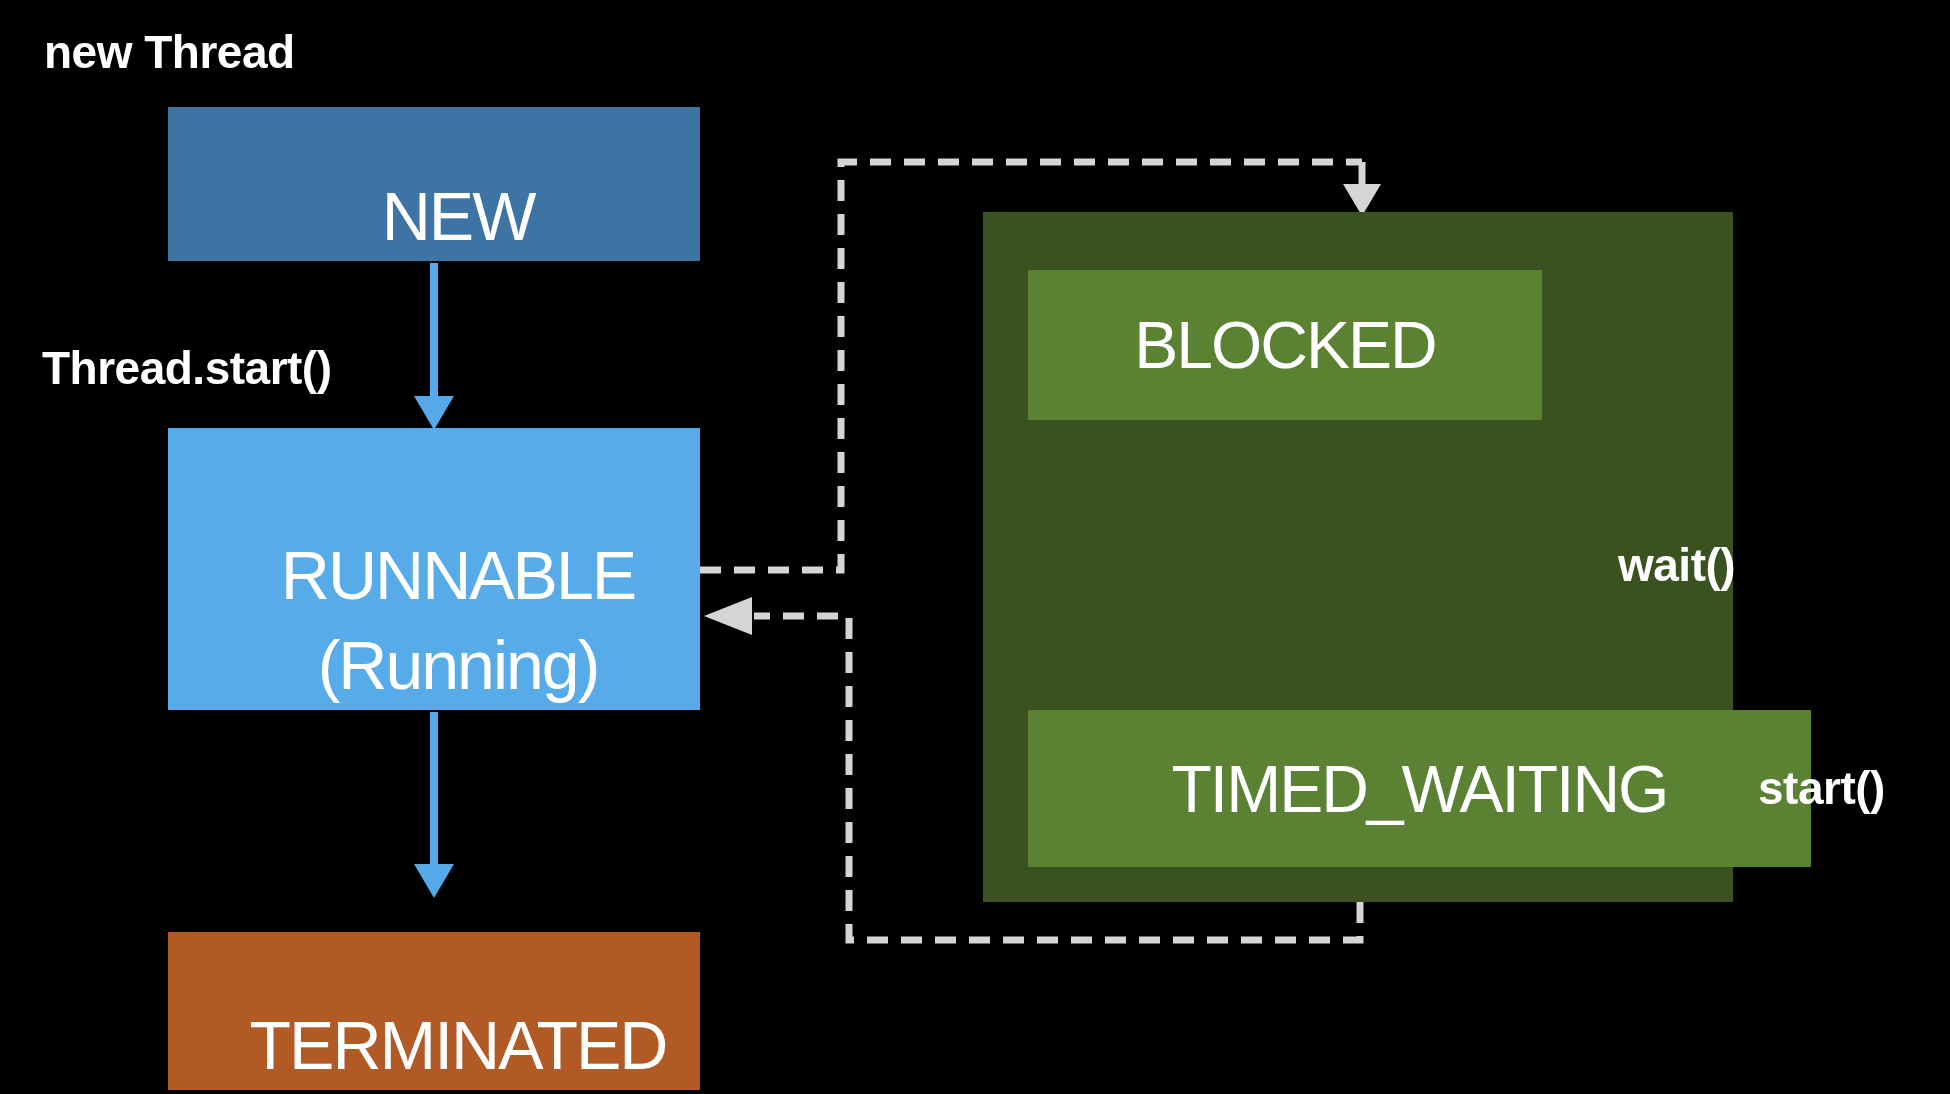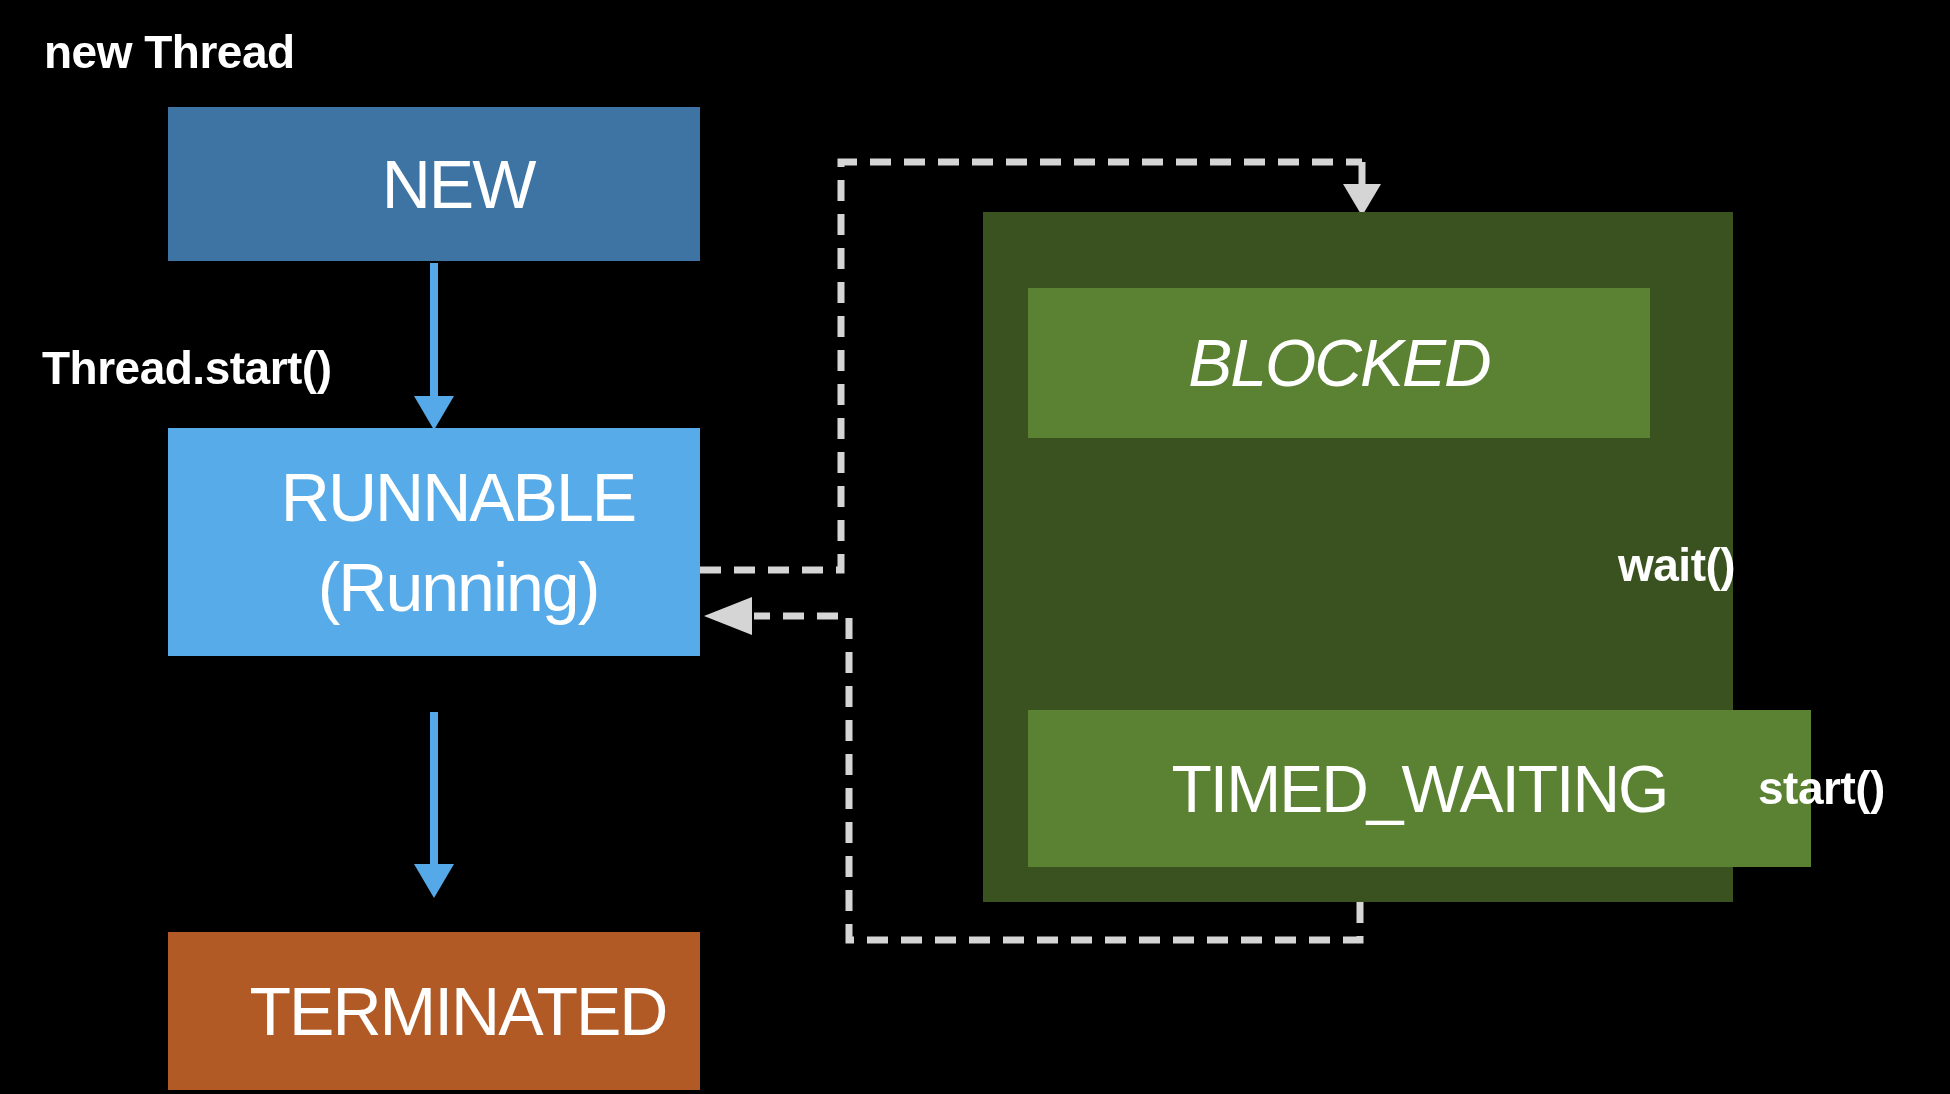--- a/index.html
+++ b/index.html
@@ -39,35 +39,35 @@
   }
   .gray-stroke { stroke: var(--dashed-gray); stroke-width: 7; fill: none; }
   .gray-fill   { fill: var(--dashed-gray); }
   .blue-stroke { stroke: var(--arrow-blue); stroke-width: 8; fill: none; }
   .blue-fill   { fill: var(--arrow-blue); }
 
   .state-box {
     position: absolute;
     display: flex;
     align-items: center;
-    justify-content: center;
+    justify-content: flex-end;
     flex-direction: column;
     color: var(--text);
     text-align: center;
     padding-left: 48px;
   }
   .state-box .big-label {
     font-size: 68px;
     font-weight: 400;
     letter-spacing: -2px;
     line-height: 90px;
     white-space: nowrap;
   }
   .box-new        { left: 168px; top: 107px; width: 532px; height: 154px; background: var(--new-box); }
-  .box-runnable   { left: 168px; top: 428px; width: 532px; height: 228px; background: var(--runnable-box); }
+  .box-runnable   { left: 168px; top: 428px; width: 532px; height: 282px; background: var(--runnable-box); }
   .box-terminated { left: 168px; top: 900px; width: 532px; height: 158px; background: var(--terminated-box); margin-top: 32px; }
 
   .group-box {
     position: absolute;
     left: 983px; top: 212px;
     width: 750px; height: 690px;
     background: var(--group-box);
   }
   .inner-box {
     position: absolute;
@@ -76,21 +76,21 @@
     justify-content: center;
     background: var(--inner-box);
     color: var(--text);
   }
   .inner-box .inner-label {
     font-size: 66px;
     font-weight: 400;
     letter-spacing: -2px;
     white-space: nowrap;
   }
-  .box-blocked       { left: 1028px; top: 288px; width: 622px; height: 150px; font-style: italic; }
+  .box-blocked       { left: 1028px; top: 270px; width: 514px; height: 150px; }
   .box-waiting       { left: 1028px; top: 488px; width: 530px; height: 155px; }
   .box-timed-waiting { left: 1028px; top: 710px; width: 783px; height: 157px; }
 
   .free-label {
     position: absolute;
     color: var(--text);
     font-size: 46px;
     font-weight: 700;
     letter-spacing: -0.5px;
     line-height: 56px;

